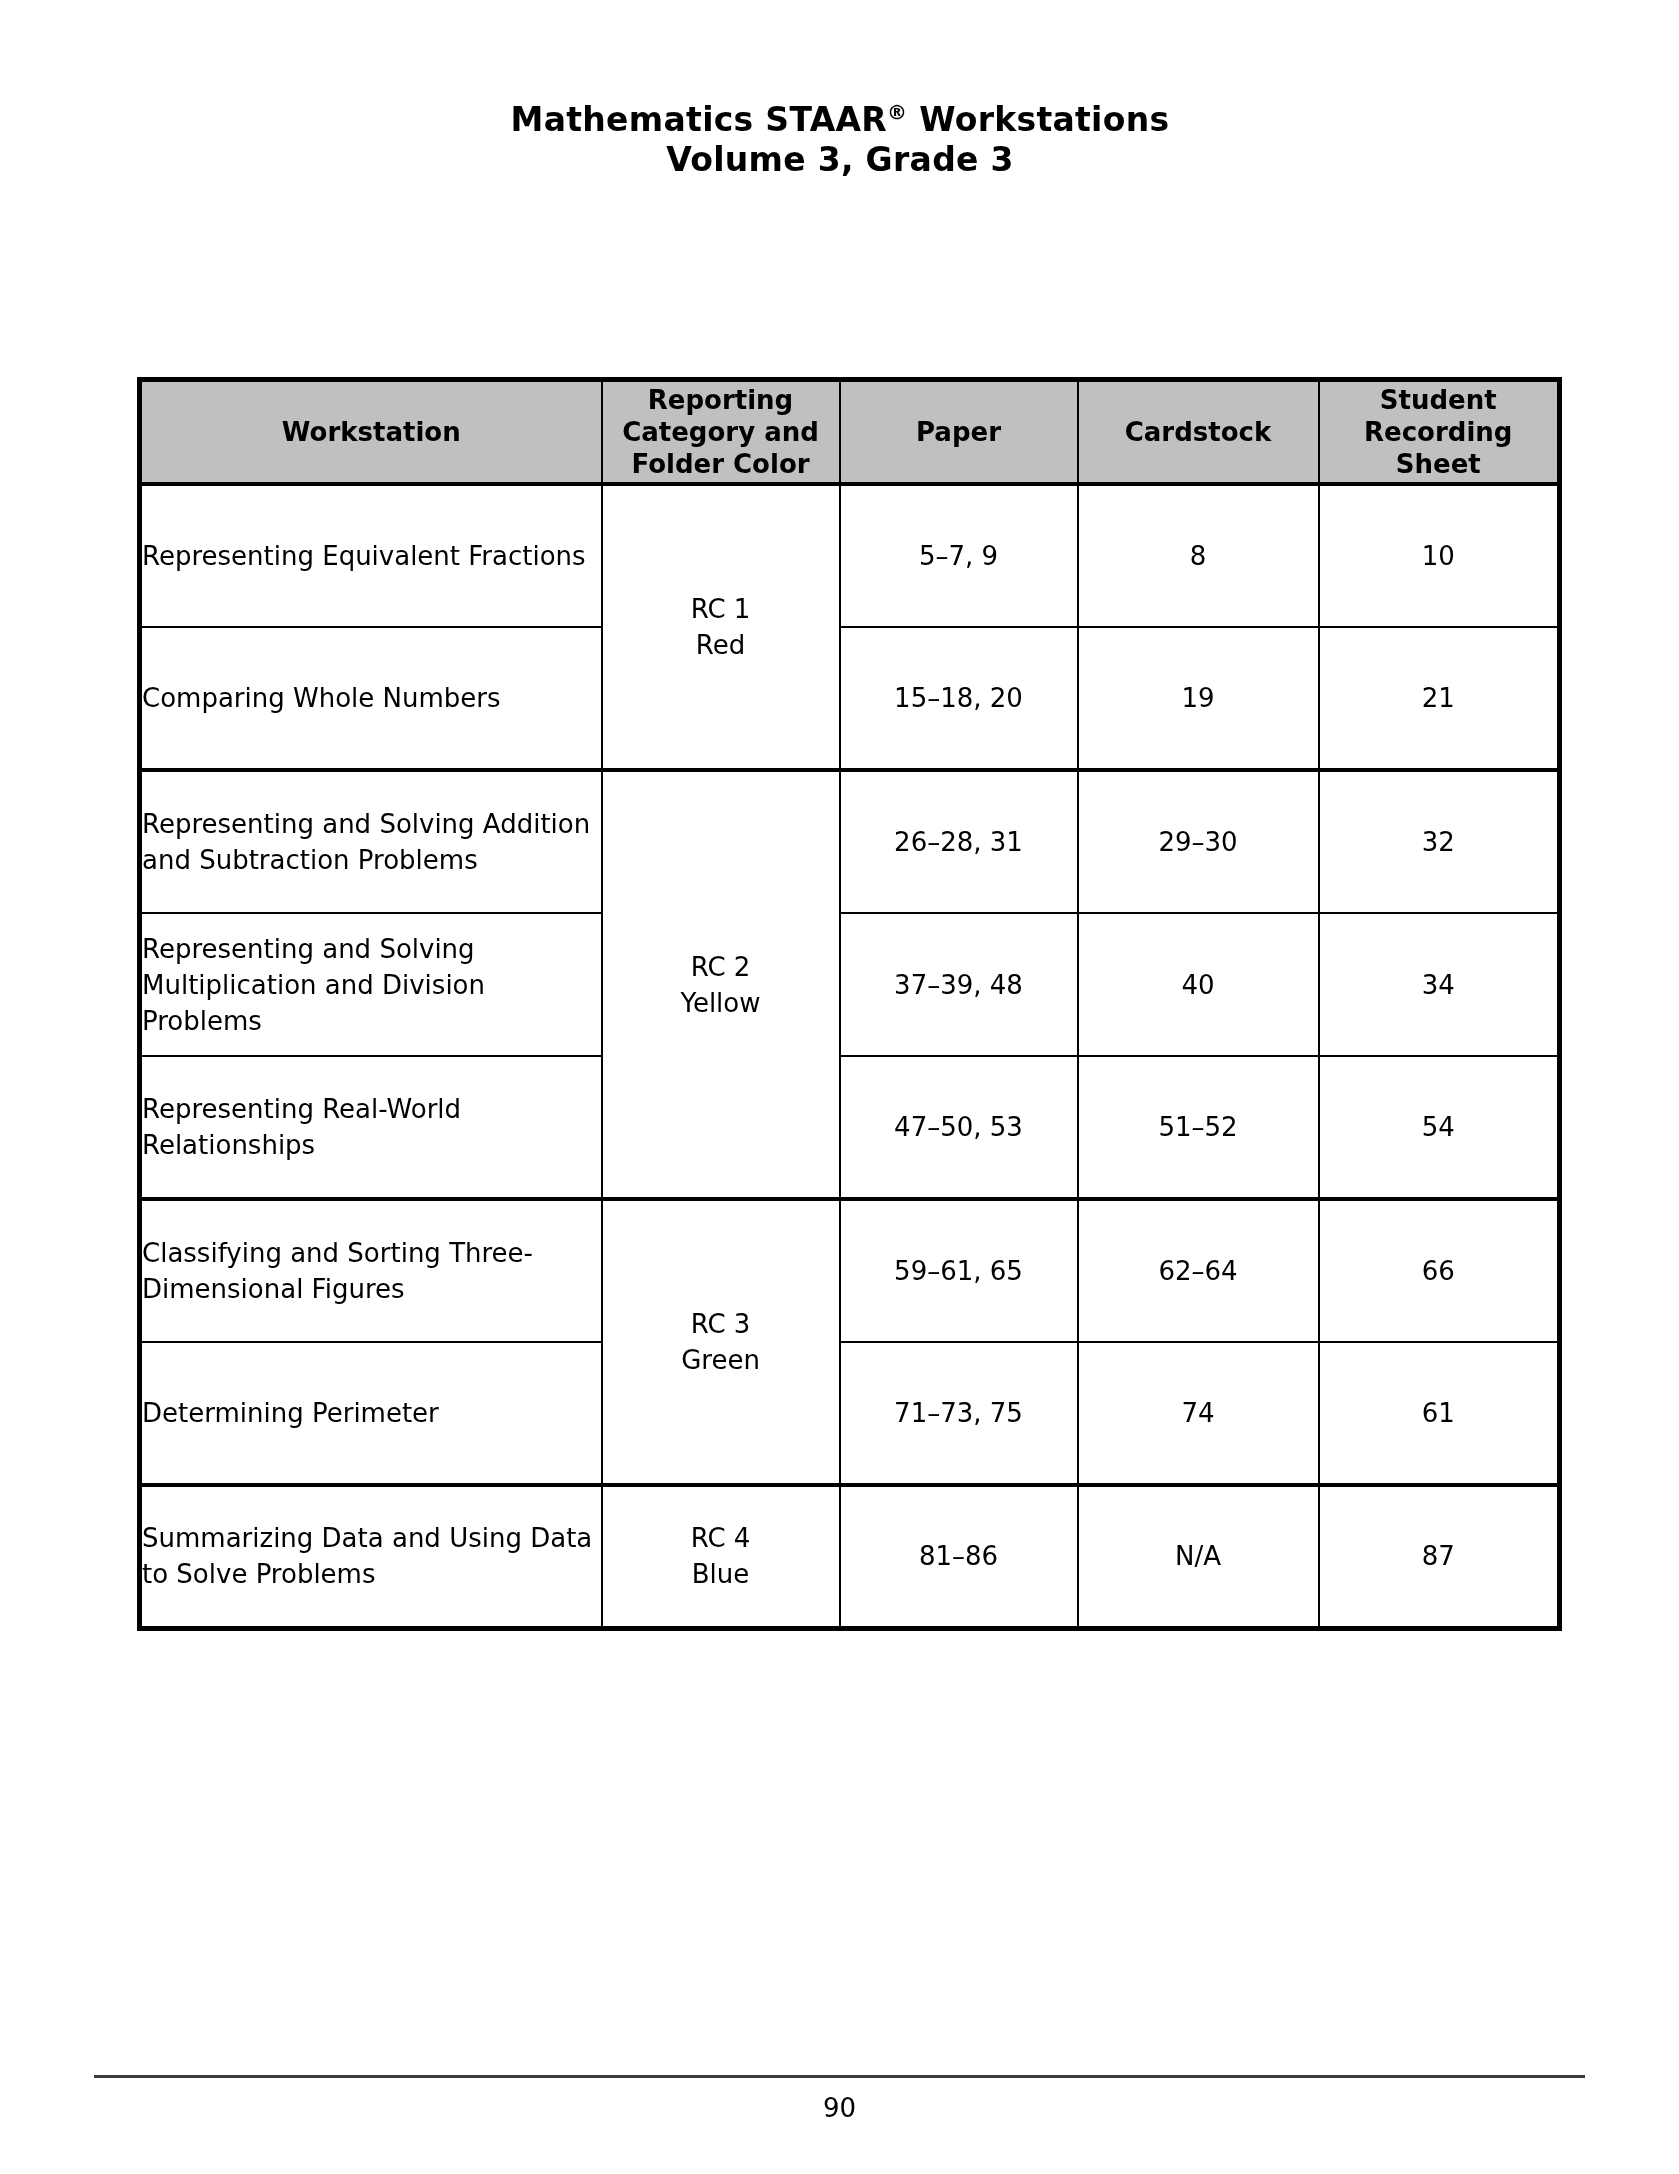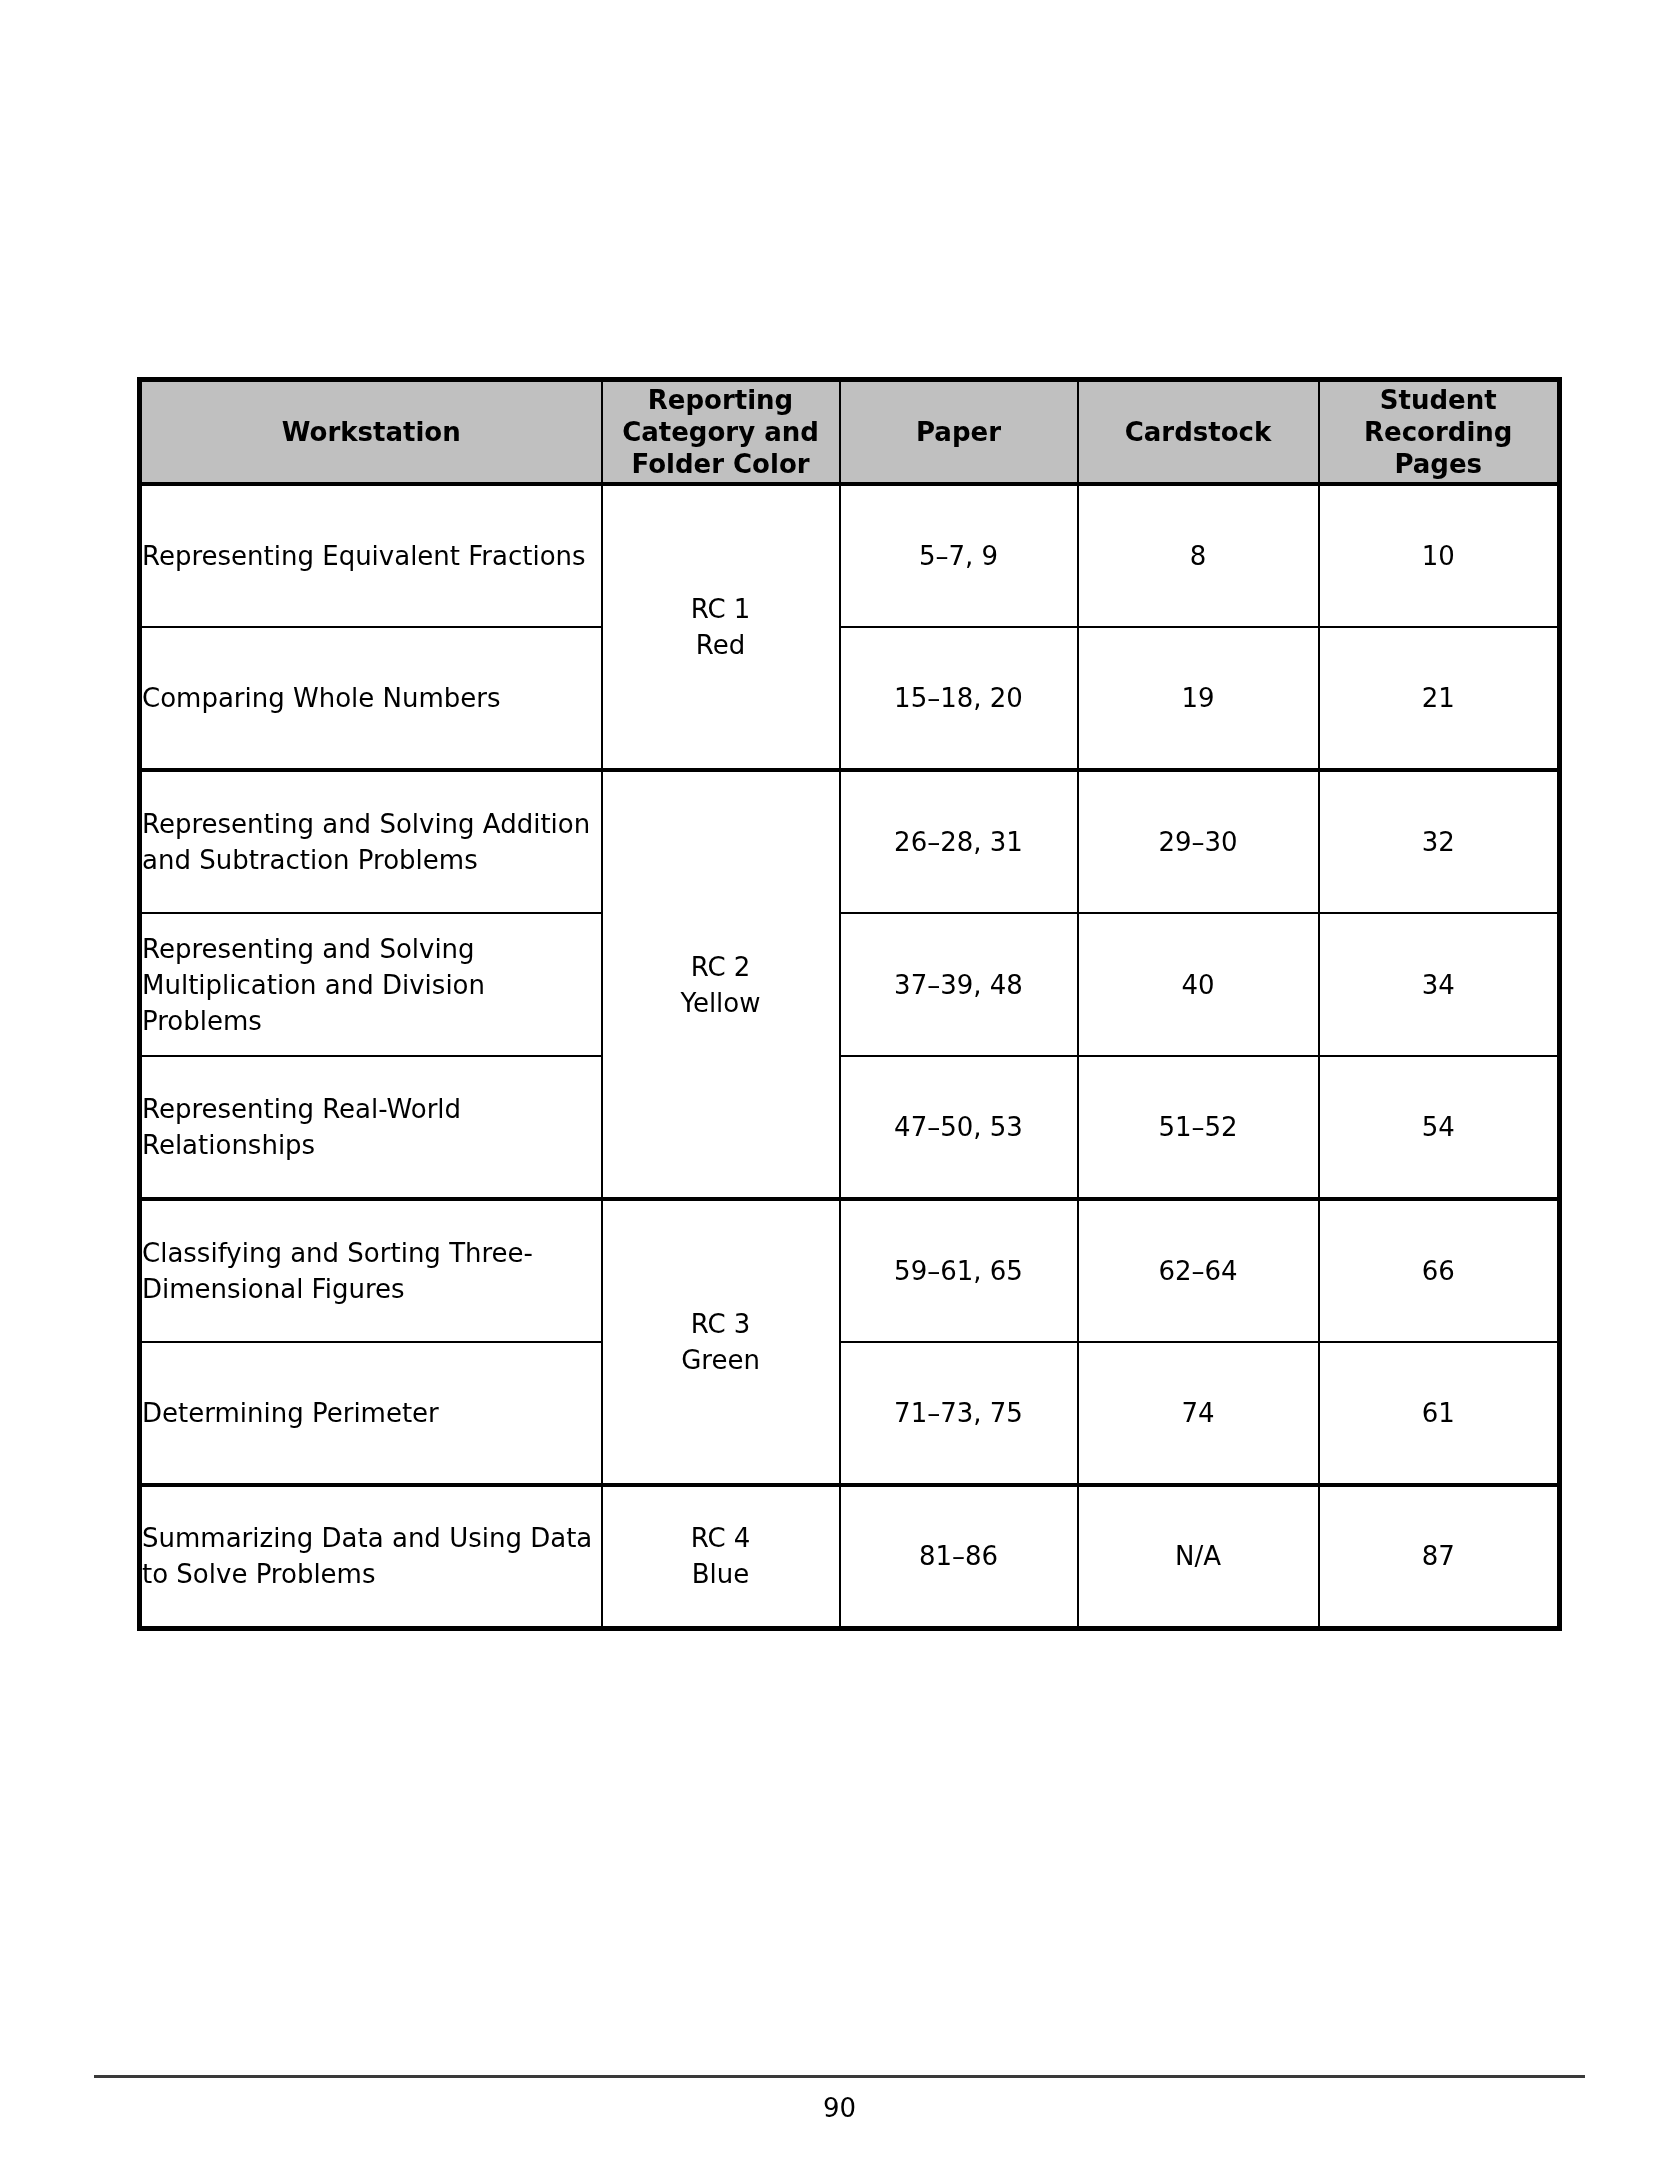--- a/index.html
+++ b/index.html
@@ -120,20 +120,24 @@
   .footer-text .copyright {
     position: absolute;
     right: 0;
   }
 </style>
 </head>
 <body>
 
 <div class="page">
 
+  <div class="title-block">
+    <div><span>Mathematics STAAR</span><sup>®</sup><span> Workstations</span></div>
+    <div>Volume 3, Grade 3</div>
+  </div>
 
 
   <div class="table-wrap">
     <table class="workstations">
       <colgroup>
         <col style="width:462px">
         <col style="width:238px">
         <col style="width:238px">
         <col style="width:241px">
         <col style="width:241px">
@@ -144,21 +148,21 @@
           <th>
             <div>Reporting</div>
             <div>Category and</div>
             <div>Folder Color</div>
           </th>
           <th>Paper</th>
           <th>Cardstock</th>
           <th>
             <div>Student</div>
             <div>Recording</div>
-            <div>Pages</div>
+            <div>Sheet</div>
           </th>
         </tr>
       </thead>
       <tbody>
         <tr class="group-start">
           <td class="ws-cell">Representing Equivalent Fractions</td>
           <td class="rc-cell" rowspan="2">
             <div>RC 1</div>
             <div>Red</div>
           </td>

